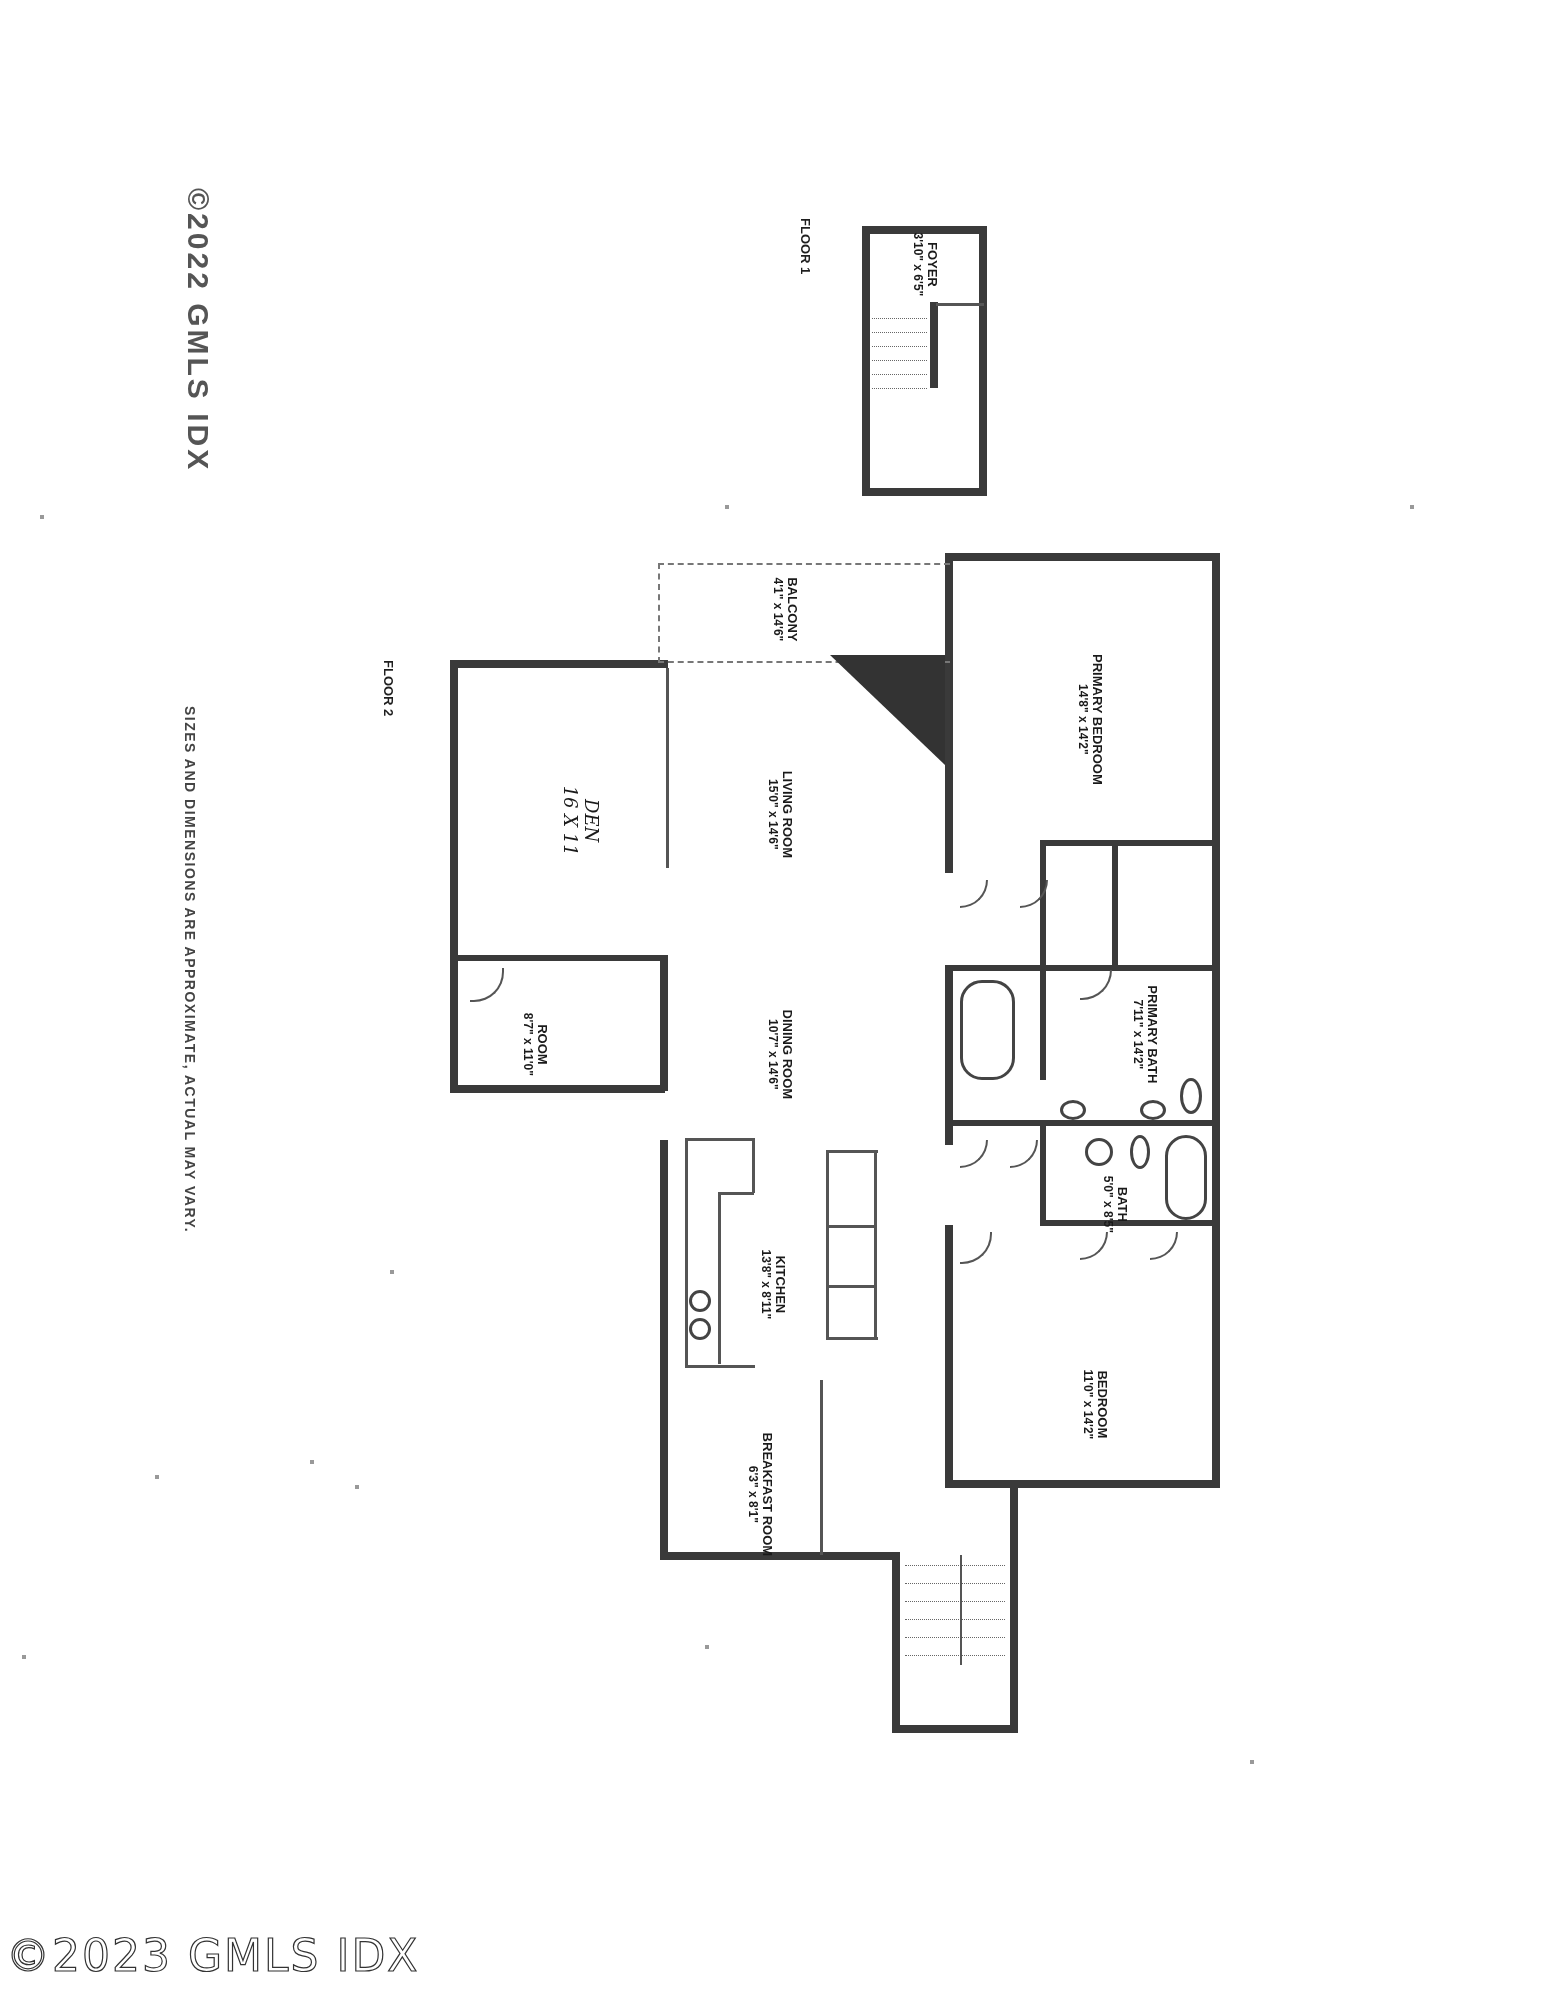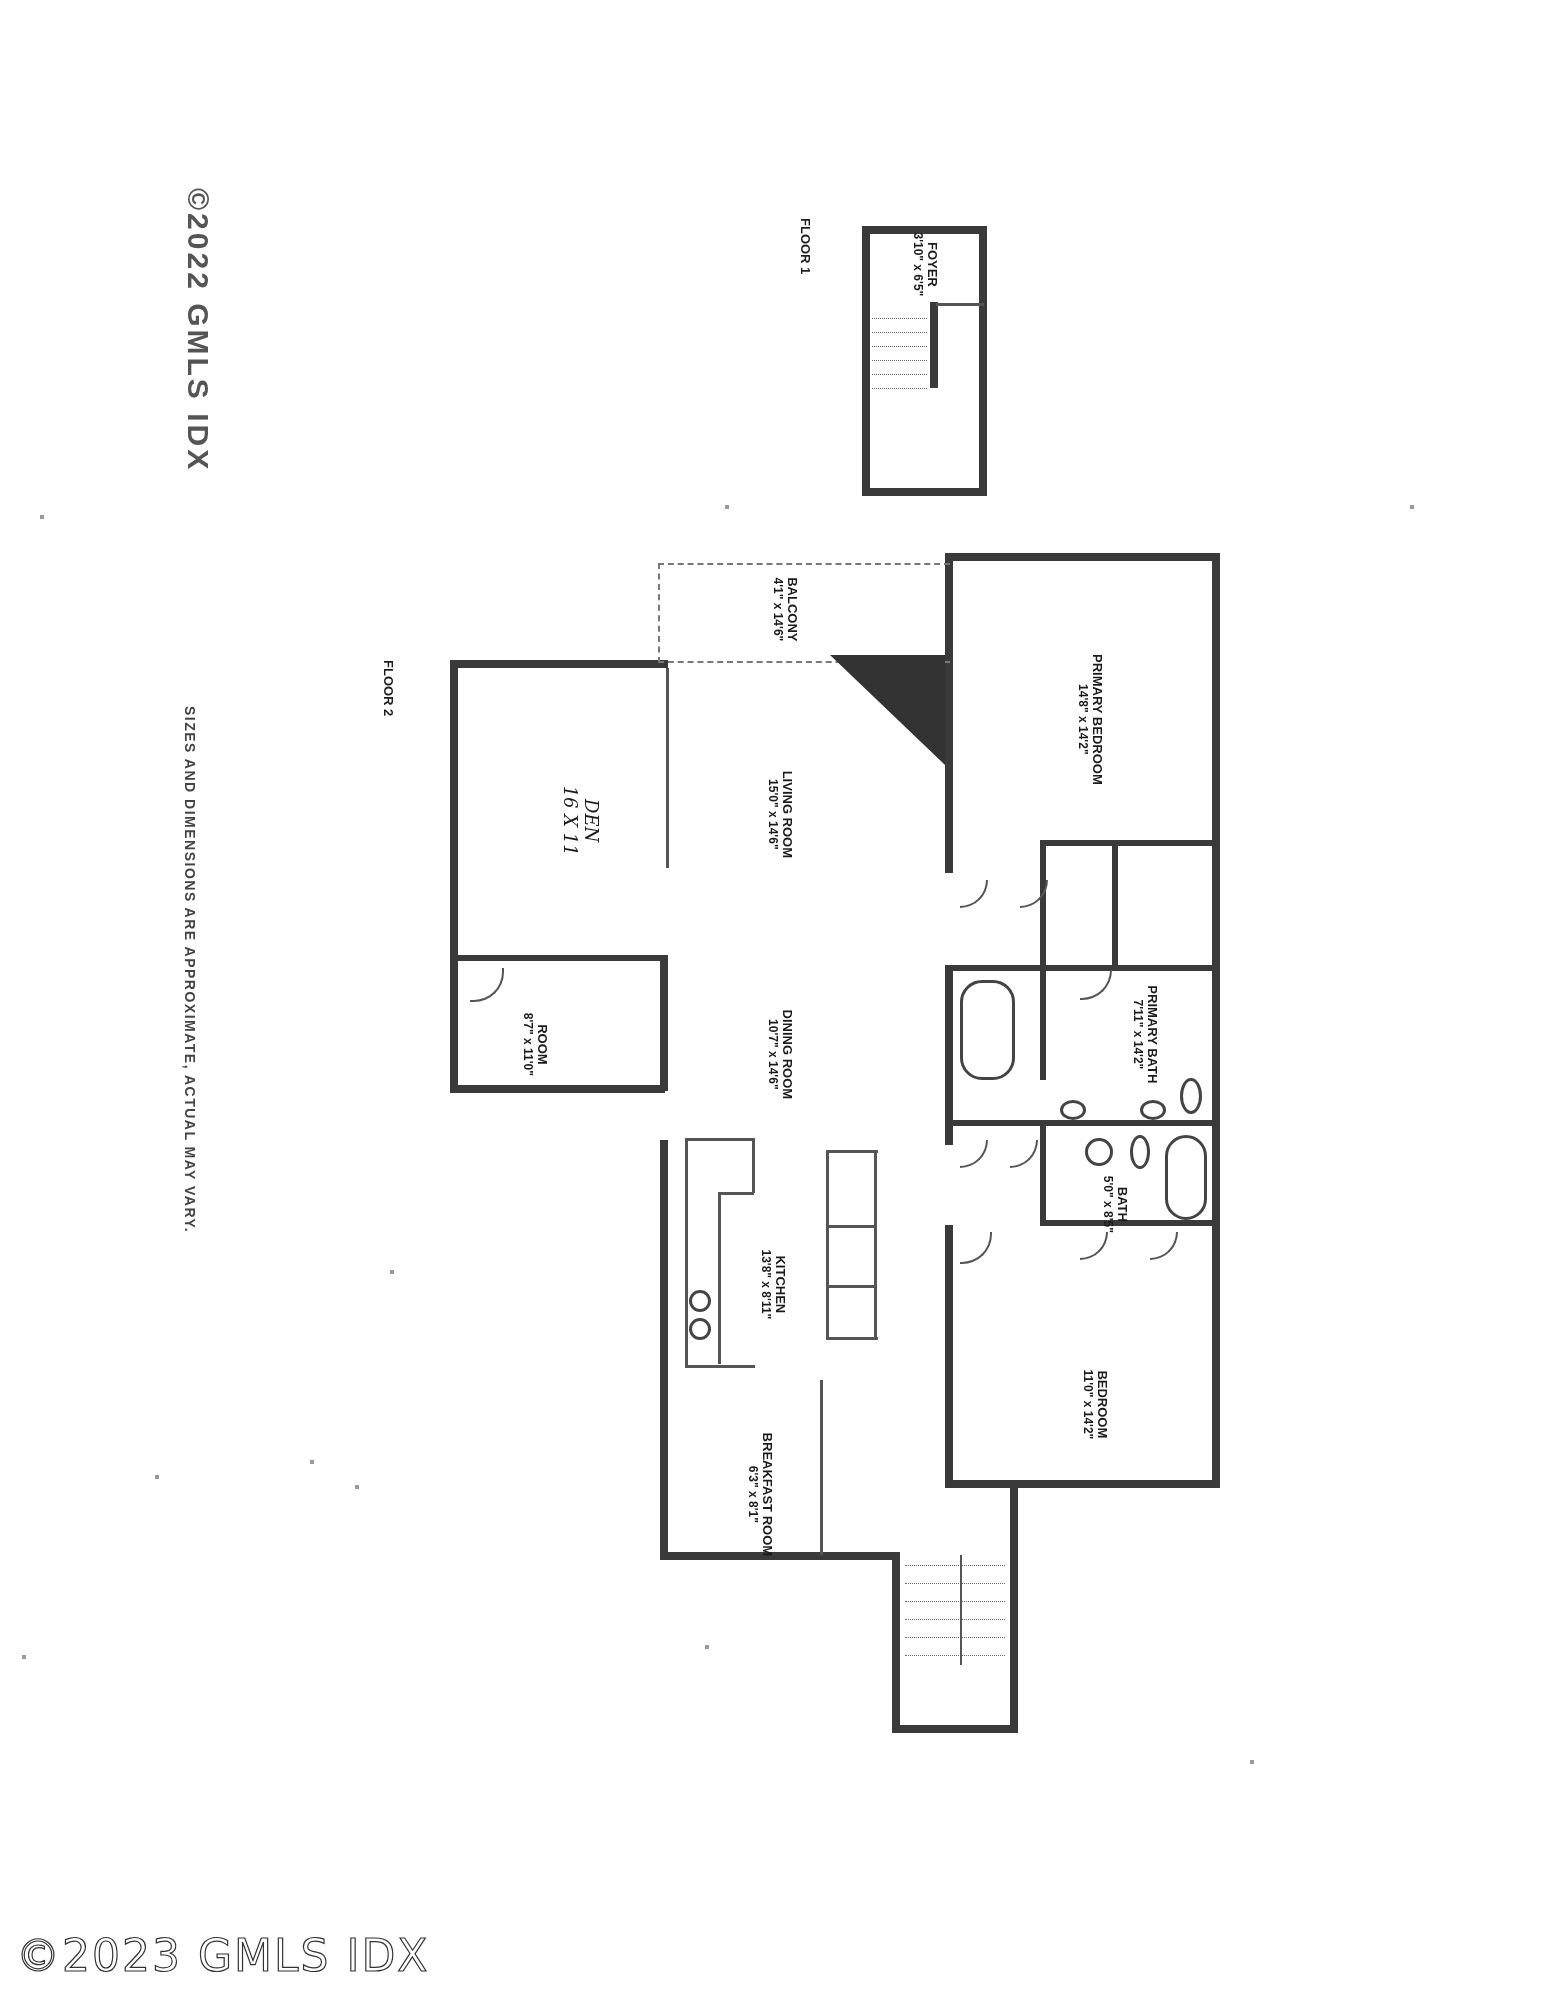--- a/index.html
+++ b/index.html
@@ -11,21 +11,21 @@
   .rot { position:absolute; transform-origin:0 0; white-space:nowrap; font-weight:bold; color:#1e1e1e; }
   .lbl { position:absolute; transform:rotate(90deg); transform-origin:center center; white-space:nowrap; text-align:center; font-weight:bold; font-size:13px; color:#1a1a1a; line-height:1.15; }
   .lbl .name { display:block; }
   .lbl .dim { display:block; font-size:12px; }
   .hand { font-family:"DejaVu Serif", serif; font-weight:normal; font-style:italic; font-size:18px; }
   .fixture { position:absolute; border:3px solid #444; border-radius:22px; box-sizing:border-box; background:#fff; }
   .circle { position:absolute; border:3px solid #444; border-radius:50%; box-sizing:border-box; }
   .stairs { position:absolute; box-sizing:border-box; }
   .stairs span { position:absolute; left:0; right:0; border-top:1px dotted #666; }
   .door { position:absolute; border:2px solid #555; border-radius:0 0 30px 0; box-sizing:border-box; border-top:none; border-left:none; }
-  .footer { position:absolute; left:16px; top:1930px; font-family:"DejaVu Sans", sans-serif; font-size:44px; letter-spacing:2px; color:#fff; -webkit-text-stroke:1.2px #333; font-weight:normal; }
+  .footer { position:absolute; left:6px; top:1930px; font-family:"DejaVu Sans", sans-serif; font-size:44px; letter-spacing:2px; color:#fff; -webkit-text-stroke:1.2px #333; font-weight:normal; }
   .speck { position:absolute; width:4px; height:4px; background:#999; }
 </style>
 </head>
 <body>
 
 <div class="rot" style="left:215px; top:188px; transform:rotate(90deg); font-size:30px; color:#555; letter-spacing:3px;">©2022 GMLS IDX</div>
 
 <div class="rot" style="left:198px; top:706px; transform:rotate(90deg); font-size:14px; letter-spacing:1.5px; color:#444;">SIZES AND DIMENSIONS ARE APPROXIMATE, ACTUAL MAY VARY.</div>
 
 <div>

